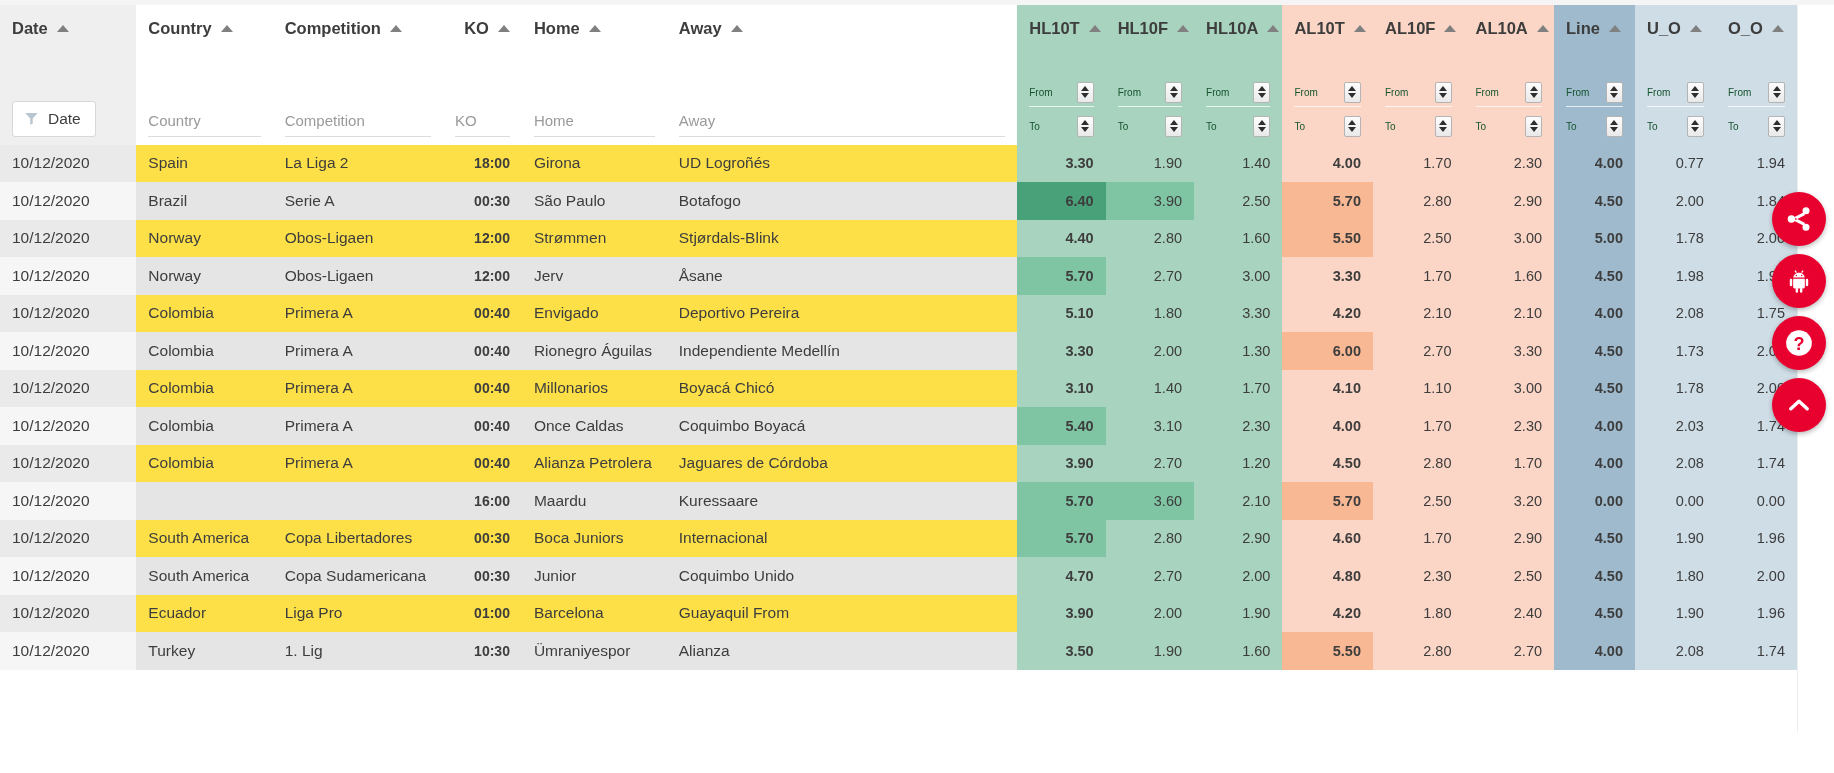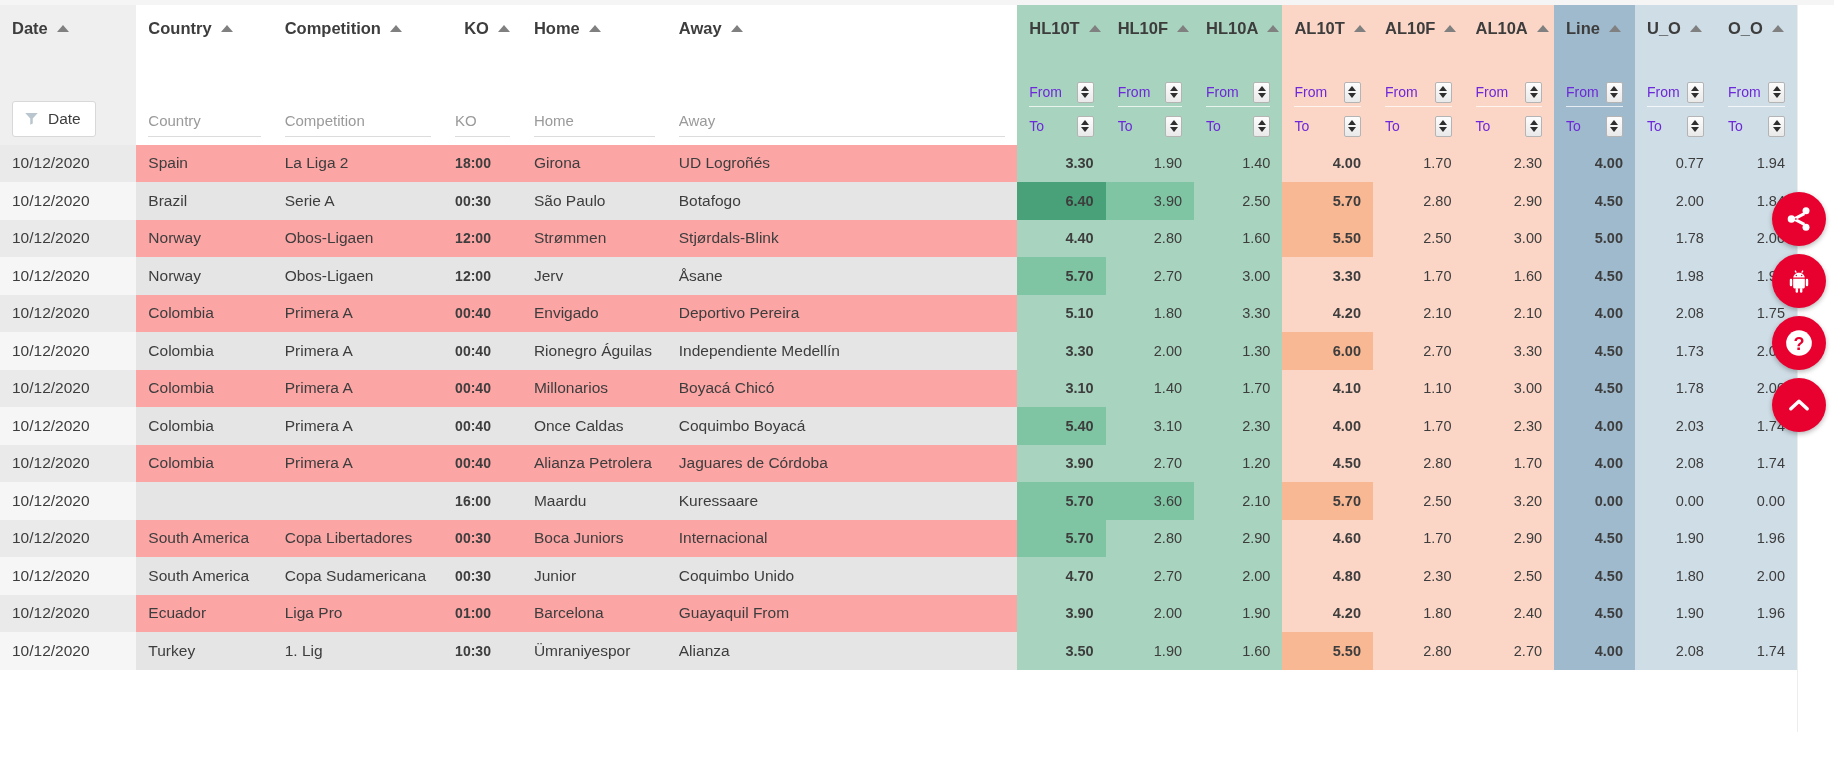--- a/index.html
+++ b/index.html
@@ -70,21 +70,21 @@
   .spin-row {
     display: flex;
     align-items: center;
     justify-content: space-between;
     gap: 6px;
     border-bottom: 1px solid rgba(255,255,255,0.75);
     padding-bottom: 3px;
     margin-bottom: 9px;
   }
   .spin-row.last { border-bottom: none; margin-bottom: 0; padding-bottom: 0; }
-  .spin-lbl { font-size: 14px; color: #6d28d9; white-space: nowrap; }
+  .spin-lbl { font-size: 10px; color: #14532d; white-space: nowrap; }
   .spin-btns {
     width: 17px; height: 21px;
     border: 1px solid #b4b4b4;
     border-radius: 2px;
     background: linear-gradient(#fdfdfd,#e9e9e9);
     display: flex; flex-direction: column;
     align-items: center; justify-content: center;
     gap: 2px;
     flex: none;
   }
@@ -93,26 +93,26 @@
 
   
   tbody td {
     height: 37.5px;
     font-size: 15.5px;
     color: #3d3d3d;
     padding: 0 12px;
     white-space: nowrap;
     overflow: hidden;
   }
-  tbody tr.odd  td.plain { background: #fca5a5; }
+  tbody tr.odd  td.plain { background: #fde047; }
   tbody tr.even td.plain { background: #e5e5e5; }
   tbody tr.odd  td.datecol { background: #eaeaea; }
   tbody tr.even td.datecol { background: #f6f6f6; }
   td.datecol { }
-  td.ko { text-align: left; font-size: 14px; font-weight: bold; }
+  td.ko { text-align: right; font-size: 14px; font-weight: bold; }
   td.num { text-align: right; font-size: 14.5px; }
   td.num.bold { font-weight: bold; }
 
   
   .gHL { background: #a8d3bf; }
   .gHLhi { background: #7fc4a3; }
   .gHLhi2 { background: #48a178; }
   .gAL { background: #fbd6c6; }
   .gALhi { background: #f8b894; }
   .gLine { background: #9fbacd; }

